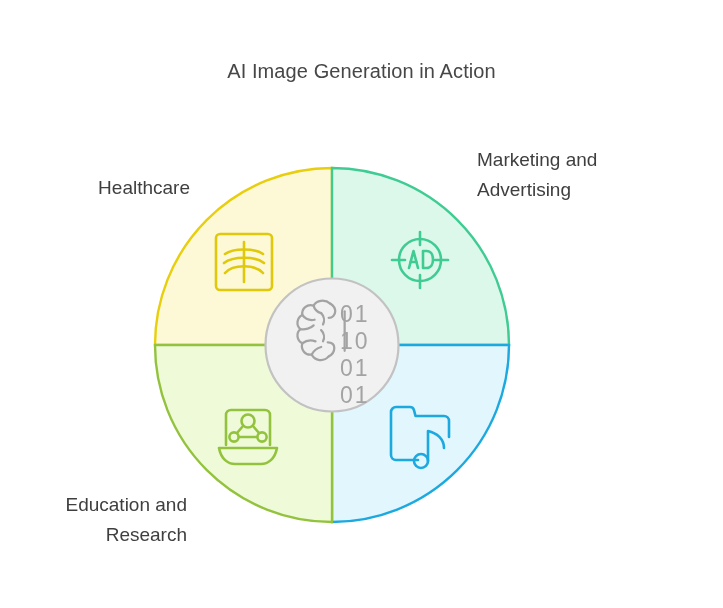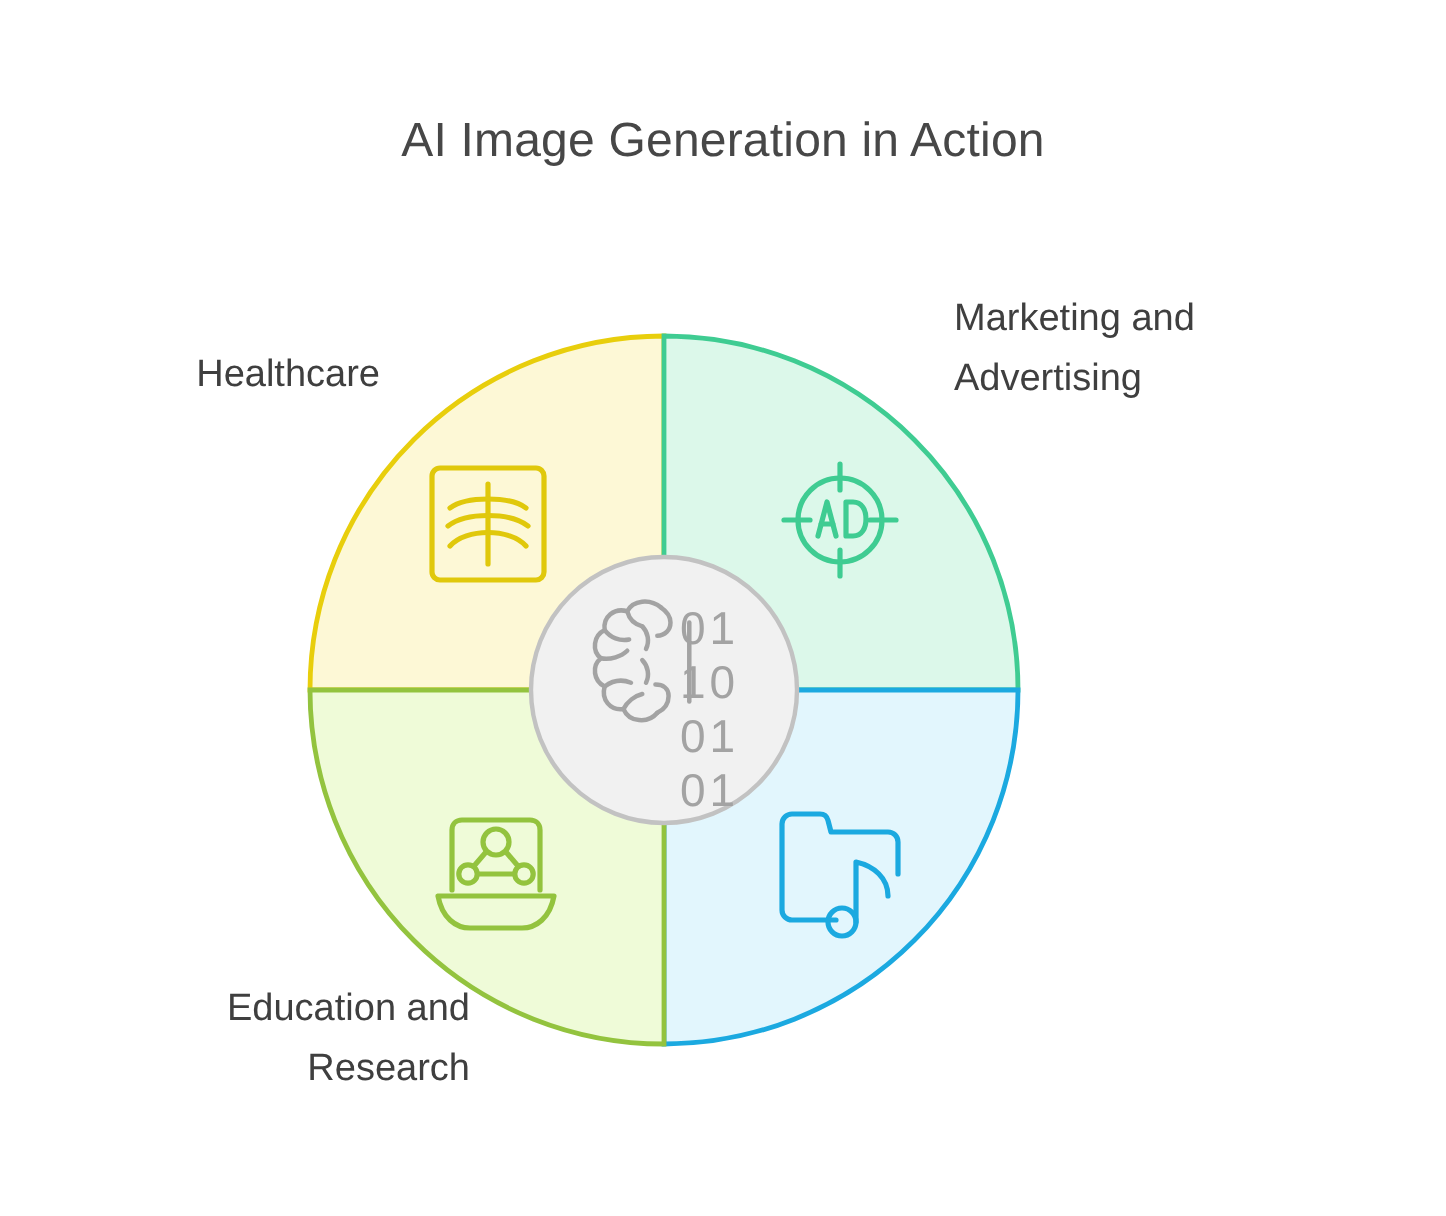--- a/index.html
+++ b/index.html
@@ -21,21 +21,21 @@
     top: 0;
     width: 723px;
     height: 608px;
   }
   .title {
     position: absolute;
     left: 0;
     top: 58px;
     width: 723px;
     text-align: center;
-    font-size: 24px;
+    font-size: 20px;
     color: #474747;
     letter-spacing: 0.1px;
     line-height: 26px;
     white-space: pre;
   }
   .label {
     position: absolute;
     font-size: 19px;
     color: #3F3F3F;
     line-height: 30px;
@@ -51,21 +51,20 @@
     left: 0px;
     top: 173px;
     width: 190px;
     text-align: right;
   }
   .label-bl {
     left: 0px;
     top: 490px;
     width: 187px;
     text-align: right;
-    padding-left: 48px;
   }
   .label-br {
     left: 478px;
     top: 490px;
     width: 230px;
     text-align: left;
   }
   svg.wheel {
     position: absolute;
     left: 0;

